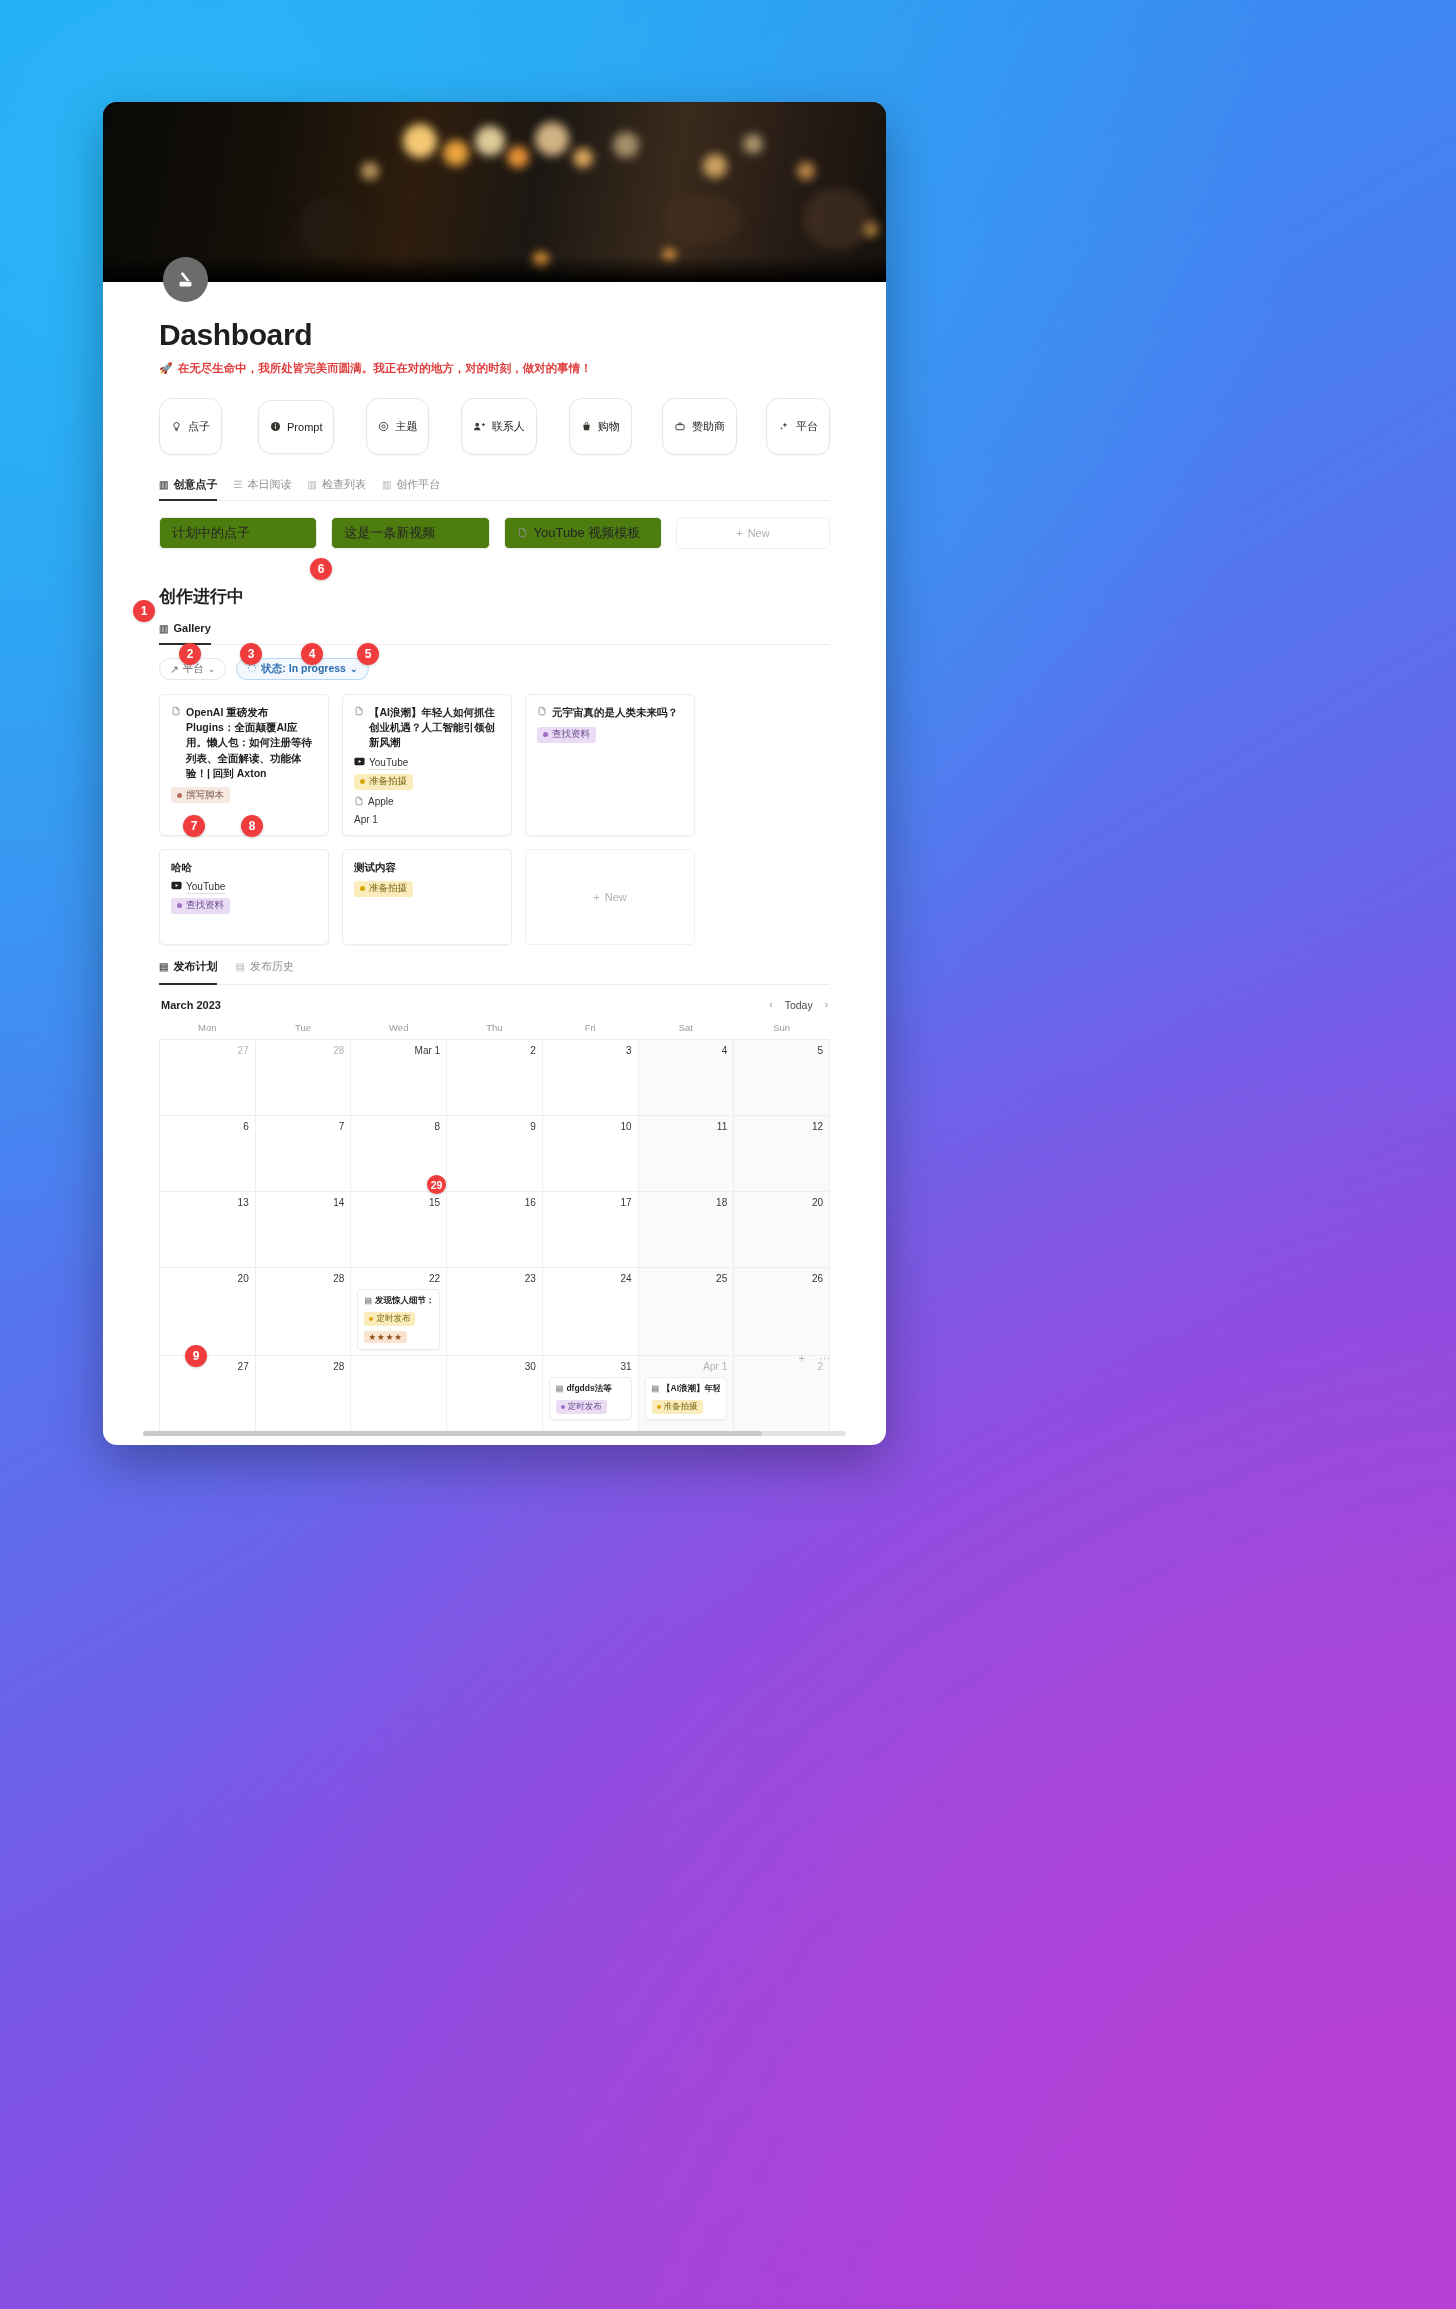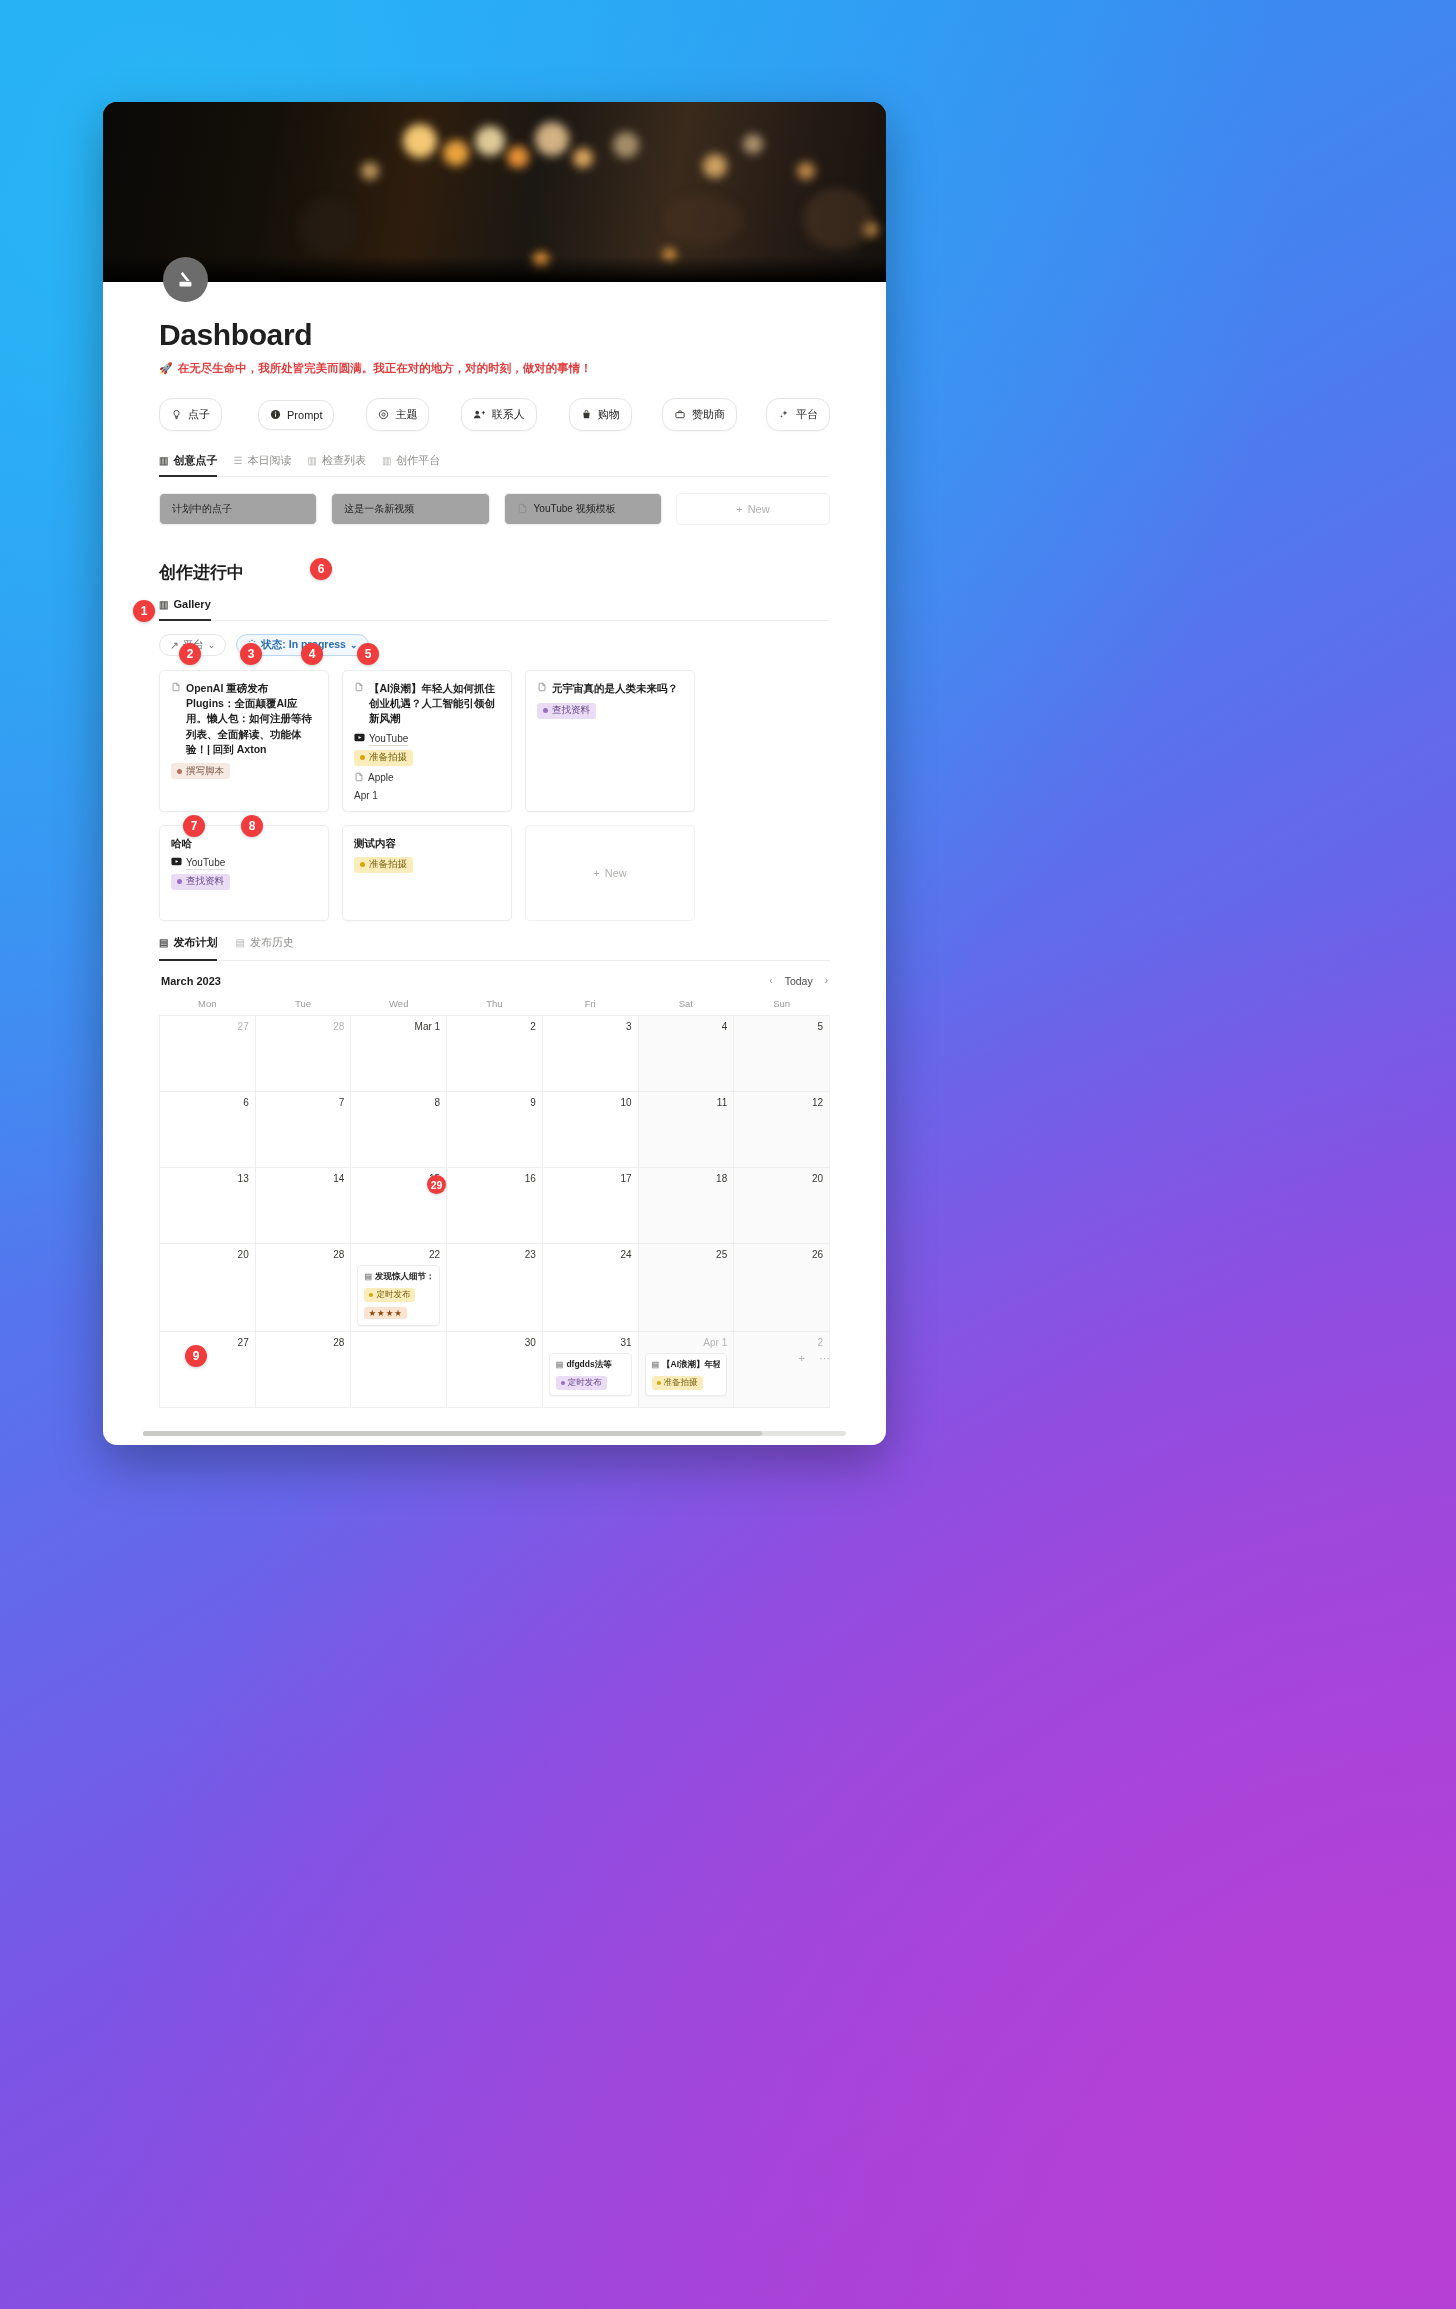--- a/index.html
+++ b/index.html
@@ -39,43 +39,43 @@
 
   h1.title { font-size: 30px; font-weight: bold; color:#1f1f1f; letter-spacing:-.4px; margin-bottom: 9px; }
   .quote { color:#e03e3e; font-size:11.5px; font-weight:bold; display:flex; align-items:center; gap:5px; }
   .quote .rocket { font-size:11px; }
 
   
   .btn-row { display:flex; gap:0; margin-top:22px; align-items:center; }
   .pgbtn {
     display:inline-flex; align-items:center; gap:6px;
     border:1px solid #e6e6e4; border-radius:13px;
-    background:#fff; padding:8px 11px; font-size:11px; color:#252525; font-weight:500;
+    background:#fff; padding:20px 11px; font-size:11px; color:#252525; font-weight:500;
     box-shadow: 0 1px 2px rgba(0,0,0,.04);
     white-space:nowrap;
   }
   .pgbtn .gi { font-size:11px; line-height:1; display:inline-flex; }
   .spacer-a { width: 62px; } .spacer-b { width: 55px; }
   .spacer-c { width: 54px; } .spacer-d { width: 55px; }
   .spacer-e { width: 52px; } .spacer-f { width: 50px; }
 
   
   .db-tabs { display:flex; gap:16px; margin-top:22px; border-bottom:1px solid #ececeb; padding-bottom:4px; }
   .db-tab { display:flex; align-items:center; gap:5px; font-size:11px; color:#8f8f8d; padding-bottom:4px; position:relative; white-space:nowrap;}
   .db-tab.active { color:#1f1f1f; font-weight:bold; }
   .db-tab.active::after { content:""; position:absolute; left:0; right:0; bottom:-5px; height:2px; background:#2b2b2b; }
   .db-tab .ic { color:#b4b4b2; font-size:10px; }
   .db-tab.active .ic { color:#5a5a58; }
 
   
   .chip-row { display:flex; gap:14px; margin-top:16px; }
   .chip-card {
-    border:1px solid #ededeb; border-radius:5px; background:#a3a3a3;
+    border:1px solid #ededeb; border-radius:5px; background:#4d7c0f;
     height:32px; display:flex; align-items:center; gap:6px;
-    padding:0 12px; font-size:10px; color:#252525;
+    padding:0 12px; font-size:13px; color:#252525;
     box-shadow:0 1px 2px rgba(0,0,0,.03);
   }
   .chip-card.w1 { width:186px; } .chip-card.w2 { width:186px; }
   .chip-card.w3 { width:186px; } 
   .chip-new { width:186px; border:1px solid #f0f0ee; border-radius:5px; height:32px;
     display:flex; align-items:center; justify-content:center; gap:5px; color:#b0b0ae; font-size:11px; background:#fff;}
 
   h2.sec { font-size:17px; font-weight:bold; color:#1f1f1f; margin-top:36px; }
 
   .gal-tabs { display:flex; margin-top:14px; border-bottom:1px solid #ececeb; padding-bottom:5px; }

